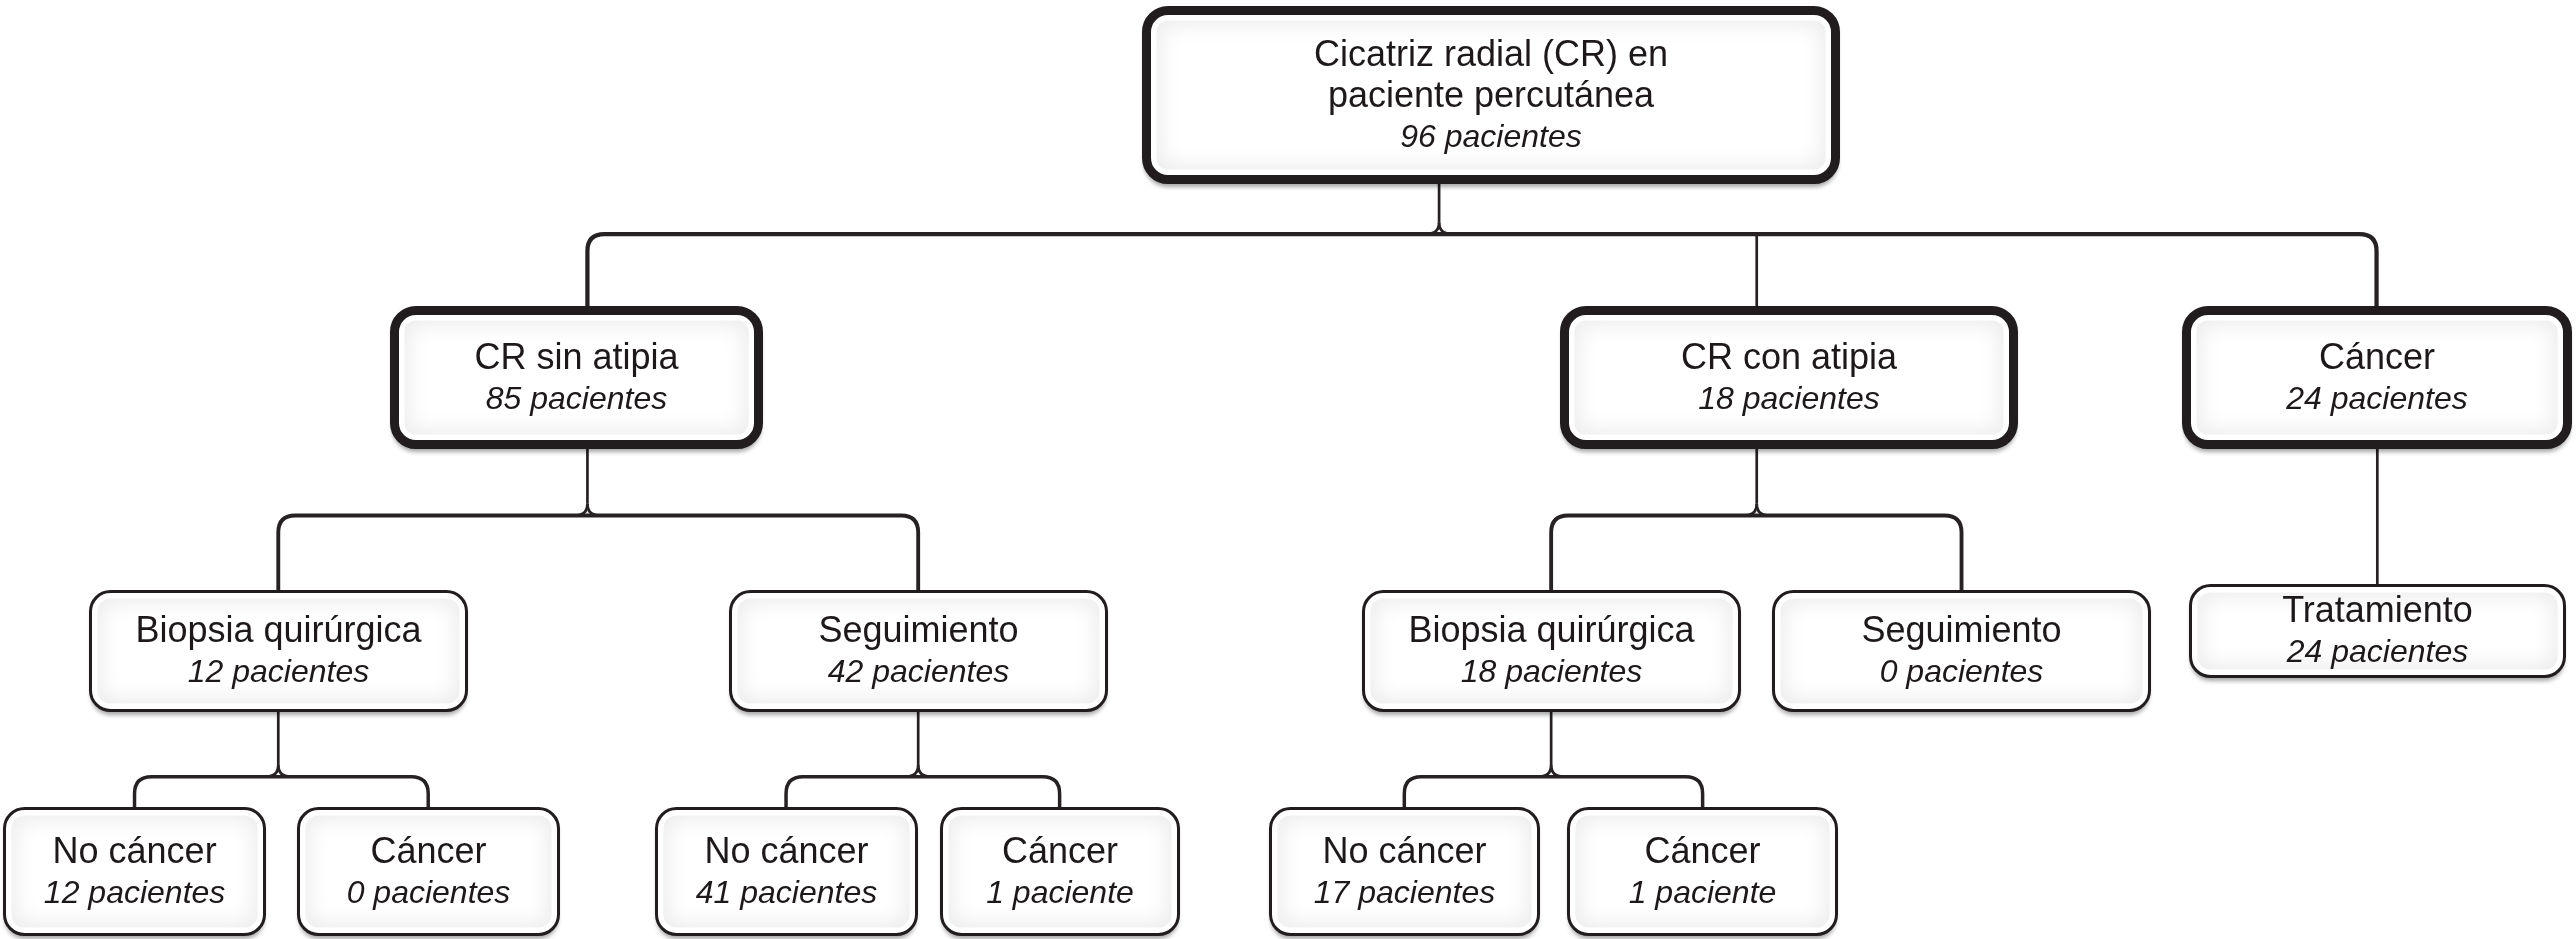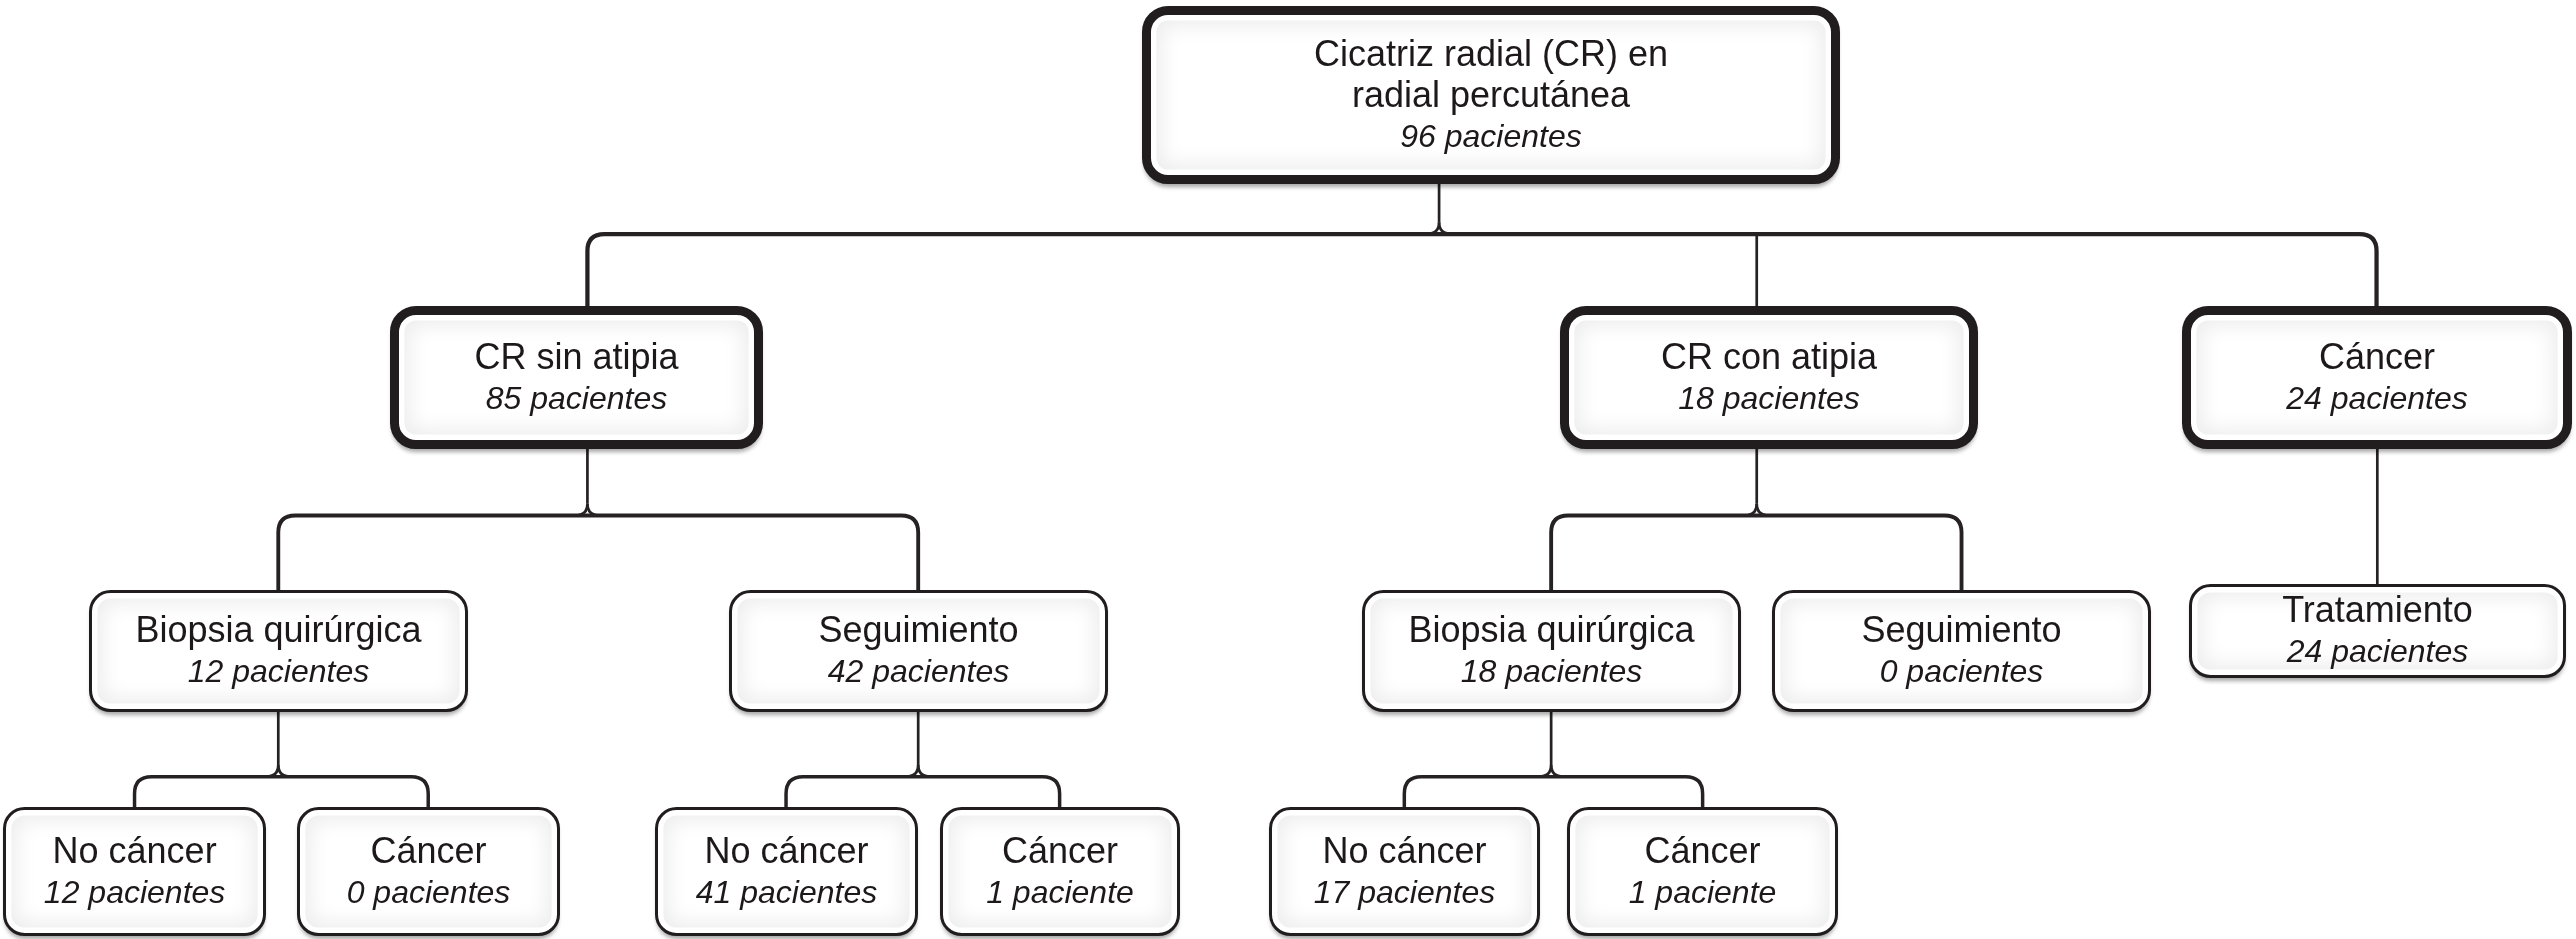--- a/index.html
+++ b/index.html
@@ -47,21 +47,21 @@
     display: block;
     font-size: 32px;
     font-style: italic;
     line-height: 1.3;
     color: #1d191a;
   }
   
   #node-root        { left: 1142px; top: 6.2px;   width: 698px; height: 178px; }
   
   #node-sin-atipia  { left: 390px;  top: 306px; width: 373px; height: 143px; }
-  #node-con-atipia  { left: 1560px; top: 306px; width: 418px; height: 143px; }
+  #node-con-atipia  { left: 1560px; top: 306px; width: 458px; height: 143px; }
   #node-cancer      { left: 2182px; top: 306px; width: 390px; height: 143px; }
   
   #node-biopsia-izq     { left: 89px;  top: 590px; width: 379px; height: 122px; }
   #node-seguimiento-izq { left: 729px;  top: 590px; width: 379px; height: 122px; }
   #node-biopsia-der     { left: 1362px; top: 590px; width: 379px; height: 122px; }
   #node-seguimiento-der { left: 1772px; top: 590px; width: 379px; height: 122px; }
   #node-tratamiento     { left: 2189px; top: 584px; width: 377px; height: 94px; }
   
   #node-no-cancer-1 { left: 3.1px;    top: 807px; width: 263px; height: 129px; }
   #node-cancer-1    { left: 297px;  top: 807px; width: 263px; height: 129px; }
@@ -120,21 +120,21 @@
     <g>
       <path d="M2007 921 V990" stroke-width="3.5"></path>
       <path d="M2007 990 Q2007 1005 1991 1005" stroke-width="3.5"></path>
       <path d="M2007 990 Q2007 1005 2023 1005" stroke-width="3.5"></path>
       <path d="M1817 1050 V1027 Q1817 1005 1839 1005 H2181 Q2203 1005 2203 1027 V1050" stroke-width="4.5"></path>
     </g>
   </svg>
 
   <div class="node thick" id="node-root">
     <span class="title">Cicatriz radial (CR) en</span>
-    <span class="title">radial percutánea</span>
+    <span class="title">paciente percutánea</span>
     <span class="count">96 pacientes</span>
   </div>
 
   <div class="node thick" id="node-sin-atipia">
     <span class="title">CR sin atipia</span>
     <span class="count">85 pacientes</span>
   </div>
   <div class="node thick" id="node-con-atipia">
     <span class="title">CR con atipia</span>
     <span class="count">18 pacientes</span>

